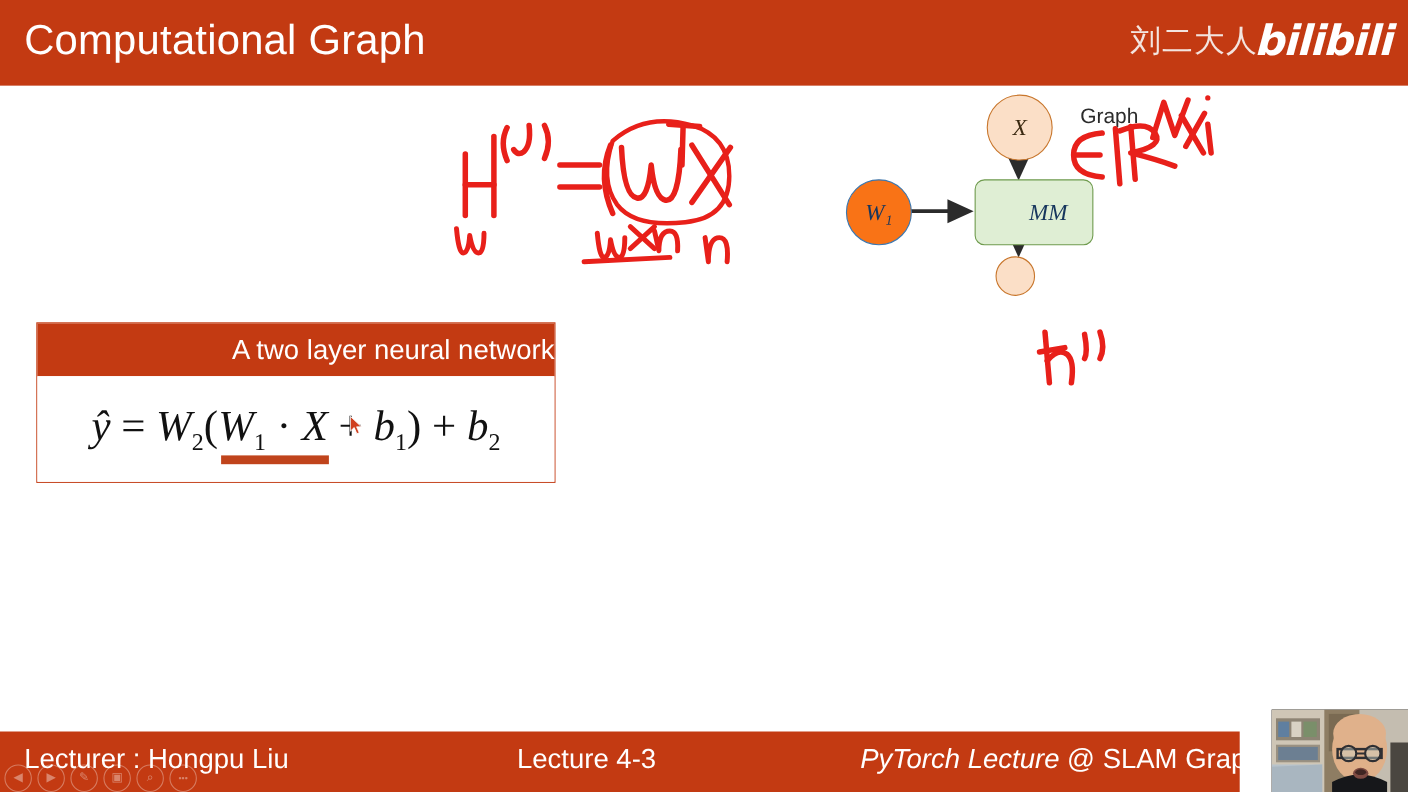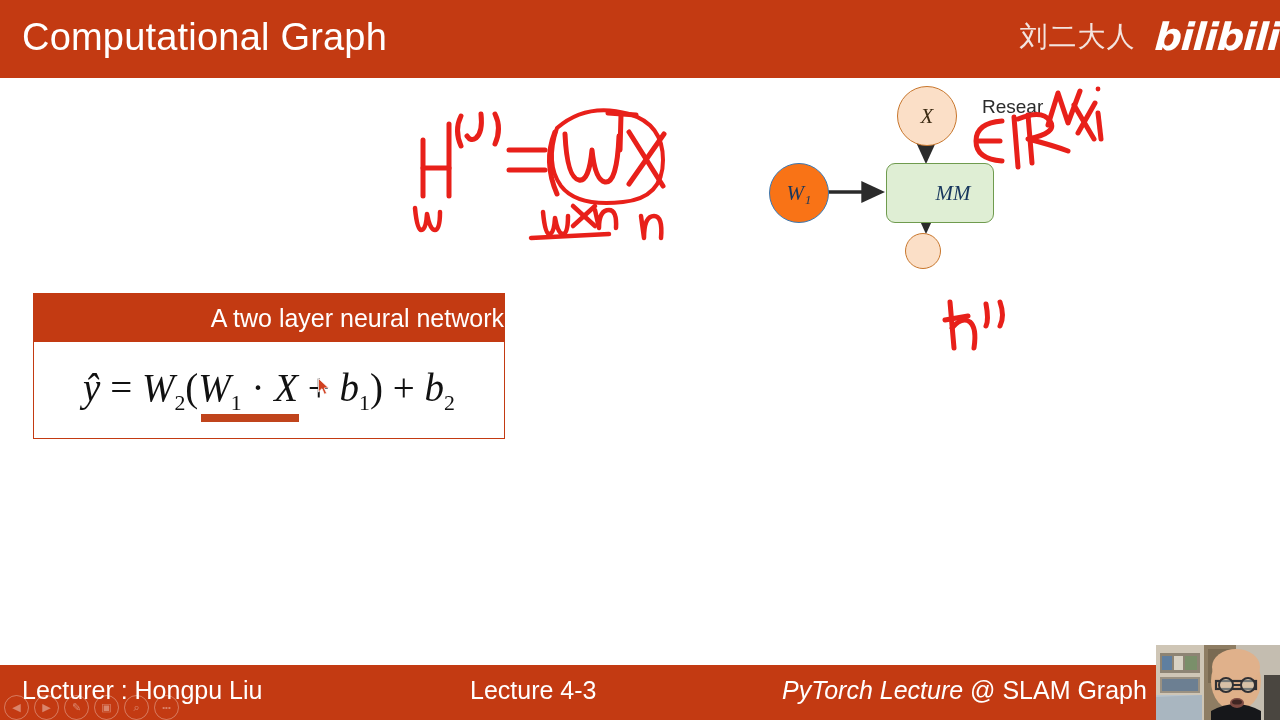--- a/index.html
+++ b/index.html
@@ -14,22 +14,22 @@
   #top-bar{
     position:absolute;left:0;top:0;width:1280px;height:78px;
     background:#c33a12;
   }
   #slide-title{
     position:absolute;left:22px;top:16px;
     font-size:38px;color:#ffffff;font-weight:400;
     letter-spacing:.2px;white-space:nowrap;
   }
   #channel-zone{
-    position:absolute;right:0;top:18px;
-    display:flex;align-items:center;gap:20px;
+    position:absolute;right:12px;top:18px;
+    display:flex;align-items:center;gap:0;
   }
   #channel-name{
     font-size:28px;color:#f3e4df;font-weight:400;white-space:nowrap;
     letter-spacing:1px;
   }
   #bilibili-logo{
     font-size:38px;color:#ffffff;font-weight:700;
     font-style:italic;letter-spacing:-1px;line-height:1;
     transform:skewX(-4deg);
     font-family:"DejaVu Sans", sans-serif;
@@ -100,21 +100,21 @@
   #formula-underline{
     position:absolute;left:167px;top:72px;width:98px;height:8px;
     background:#c0441c;
   }
 
   
   #cursor{position:absolute;left:318px;top:300px;width:12px;height:18px;}
 
   
   #bottom-bar{
-    position:absolute;left:0;top:665px;width:1280px;height:55px;
+    position:absolute;left:0;top:665px;width:1127px;height:55px;
     background:#c33a12;
   }
   .footer-text{
     position:absolute;top:11px;
     font-size:25px;color:#ffffff;white-space:nowrap;
   }
   #footer-lecturer{left:22px;}
   #footer-lecture-no{left:470px;}
   #footer-course{left:782px;}
   #footer-course .ital{font-style:italic;}
@@ -210,21 +210,21 @@
     <div id="node-w1" class="node-circle">
       <span>W₁</span>
     </div>
 
     <div id="node-mm">
       <span>MM</span>
     </div>
 
     <div id="node-out" class="node-circle"></div>
 
-    <div id="label-input">Resear</div>
+    <div id="label-input">Graph</div>
   </div>
 
   <svg class="ink" style="left:962px;top:5px;" width="150" height="90" viewBox="0 0 150 90">
     <g fill="none" stroke="#e8201a" stroke-width="5" stroke-linecap="round" stroke-linejoin="round">
 
       <path d="M40 38 q-26 2 -26 20 q0 18 26 20"></path>
       <path d="M17 58 L38 58"></path>
 
       <path d="M52 34 L56 84"></path>
       <path d="M66 32 L70 80"></path>

